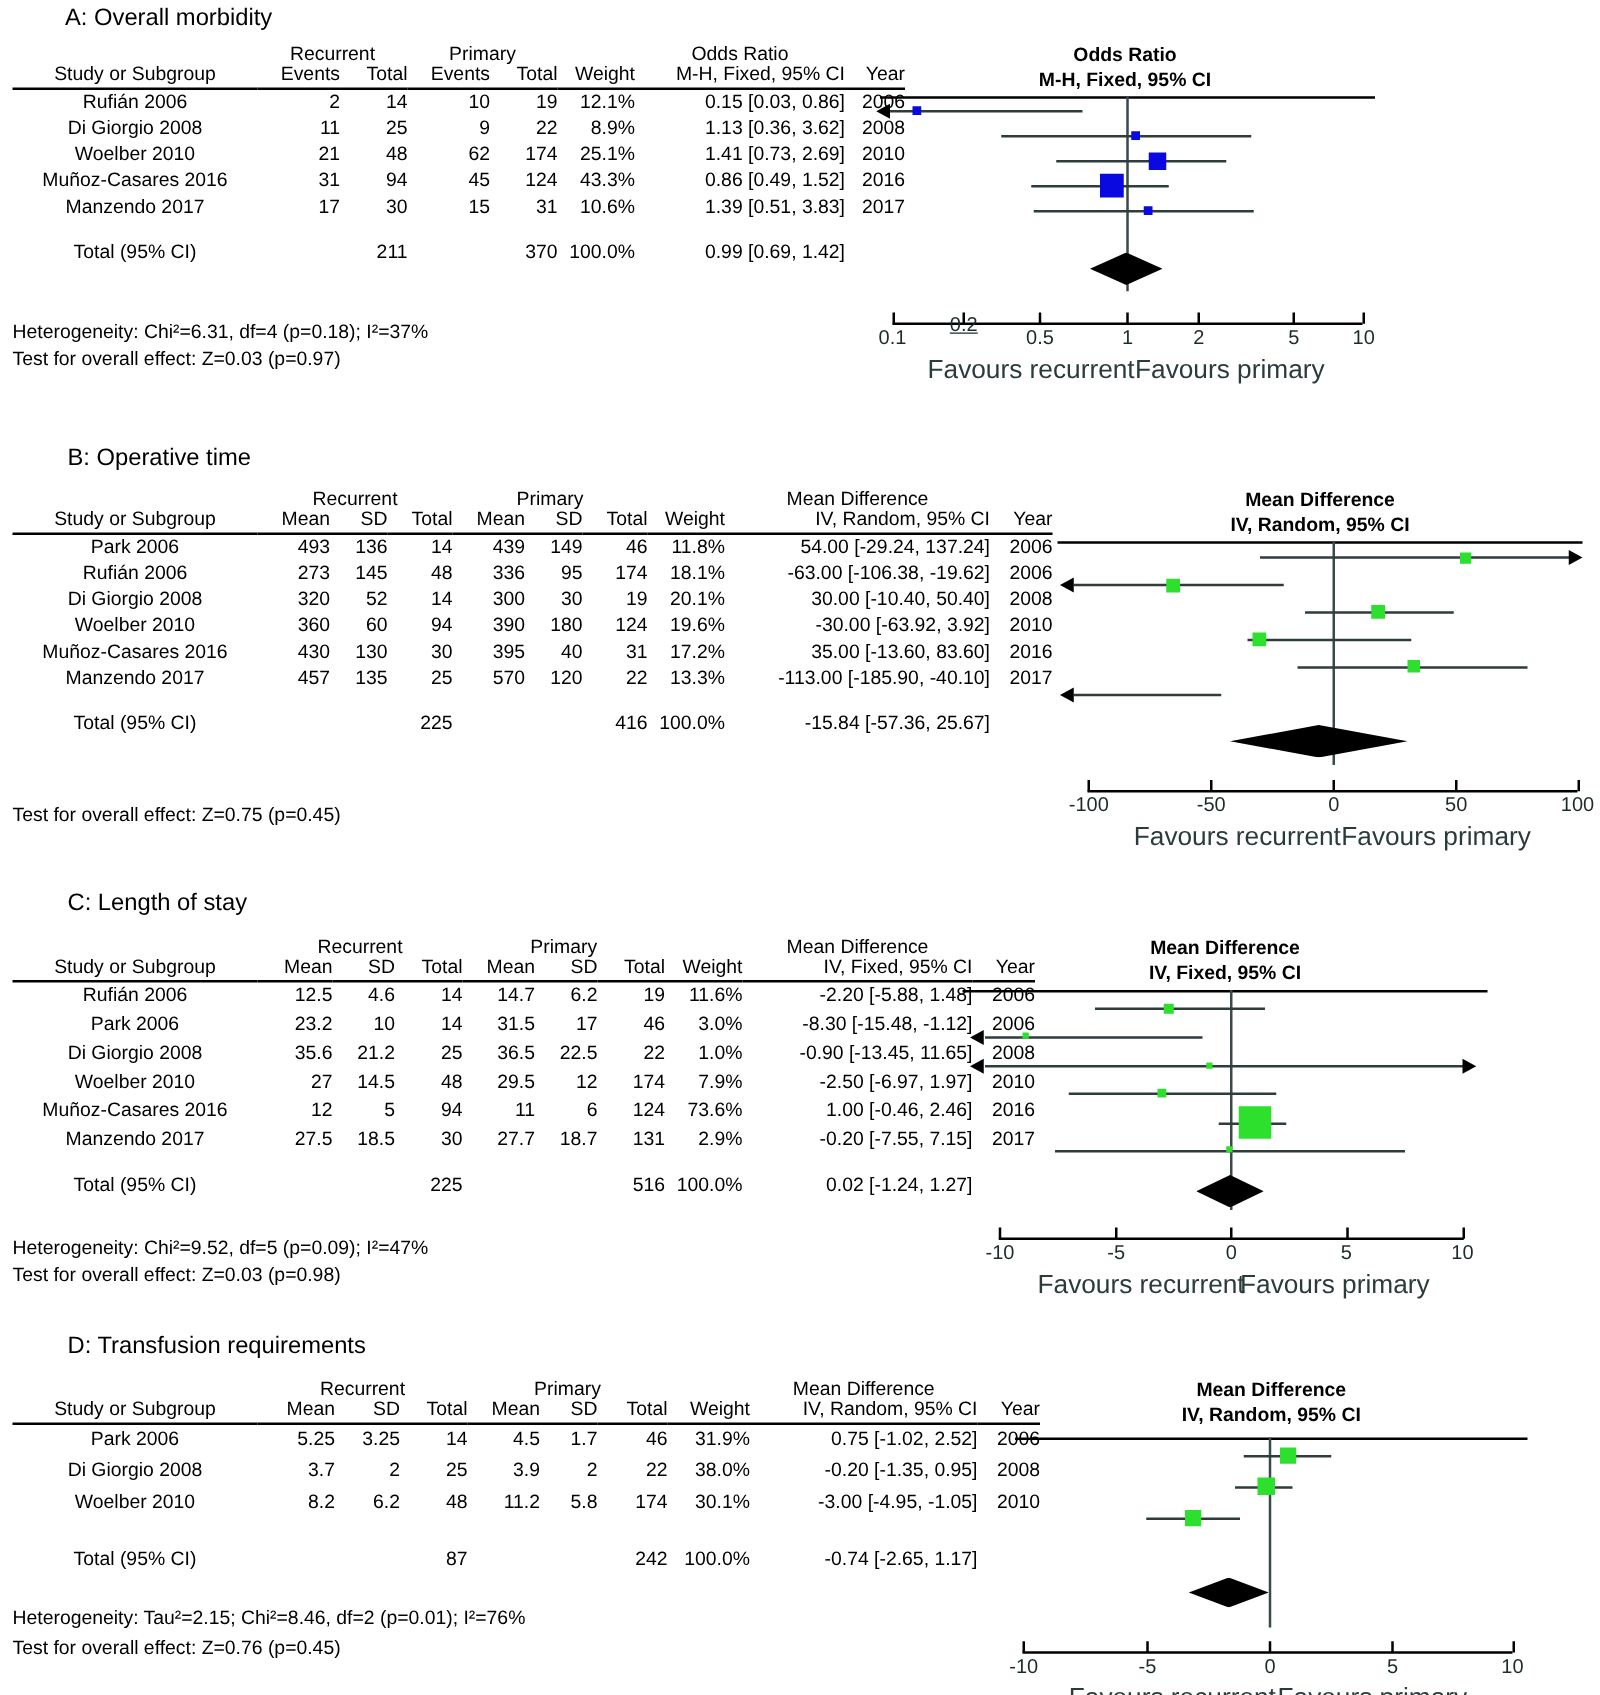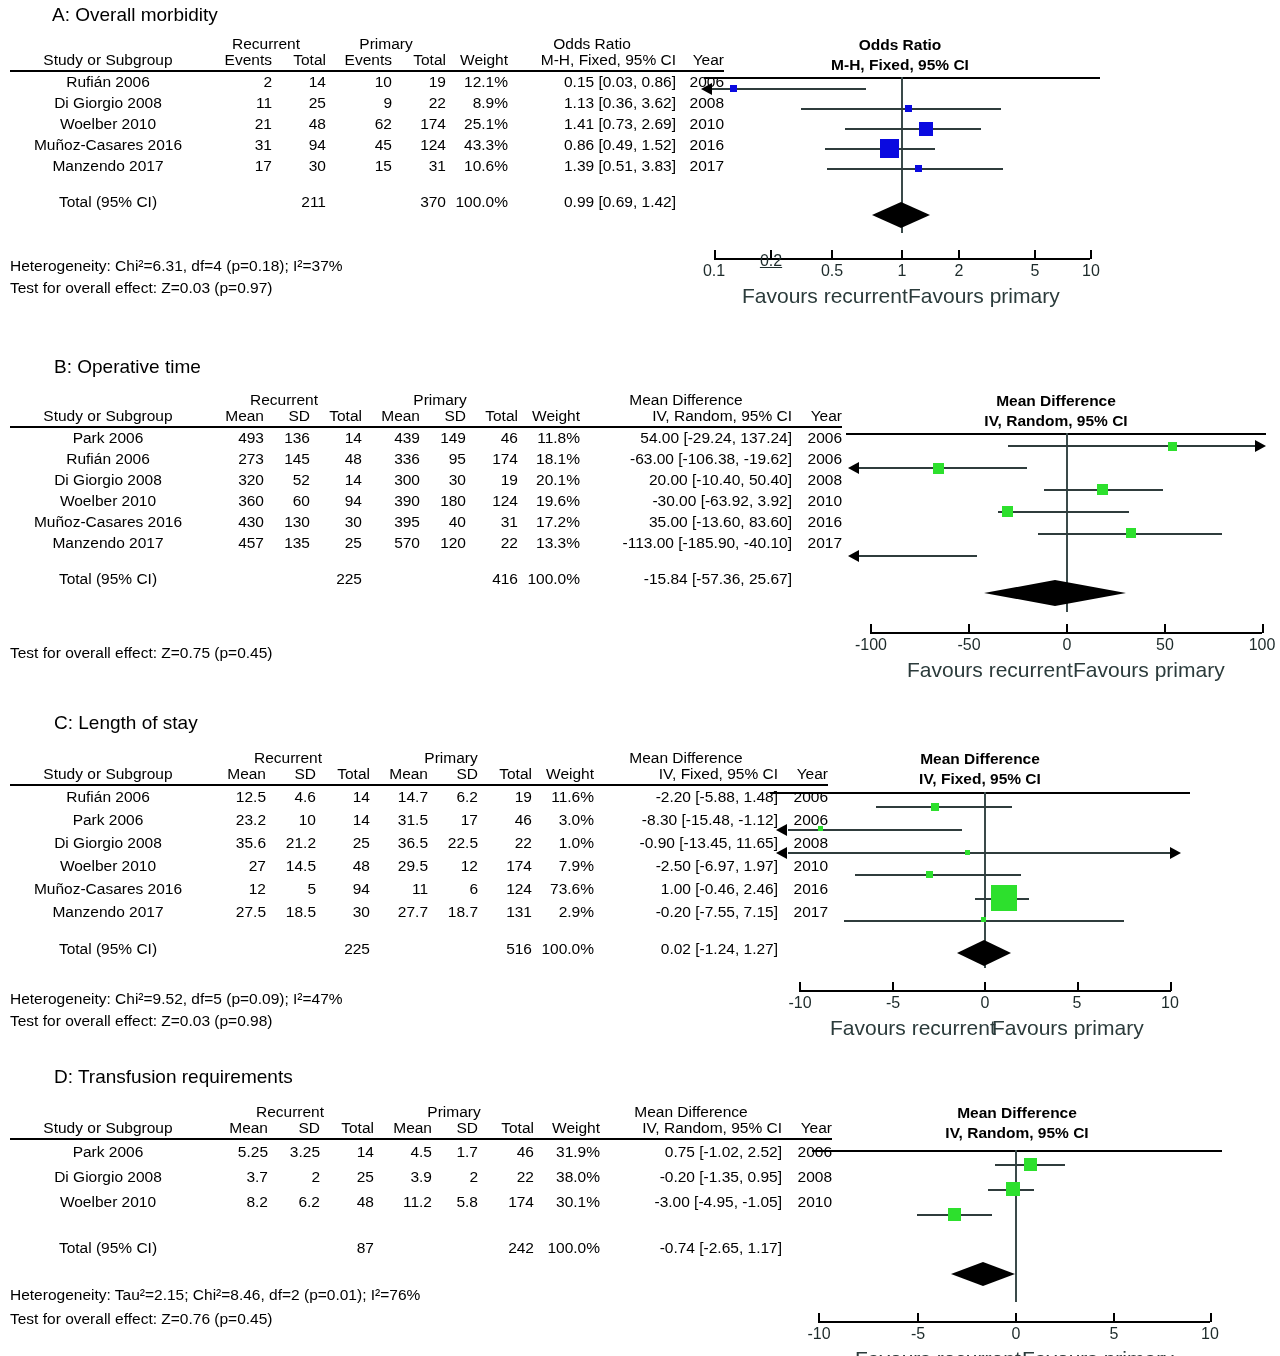--- a/index.html
+++ b/index.html
@@ -234,21 +234,21 @@
     </tr>
     <tr style="height:21px;">
       <td class="lft">Di Giorgio 2008</td>
       <td class="num">320</td>
       <td class="num">52</td>
       <td class="num">14</td>
       <td class="num">300</td>
       <td class="num">30</td>
       <td class="num">19</td>
       <td class="num">20.1%</td>
-      <td class="num">20.00 [-10.40, 50.40]</td>
+      <td class="num">30.00 [-10.40, 50.40]</td>
       <td class="num">2008</td>
     </tr>
     <tr style="height:21px;">
       <td class="lft">Woelber 2010</td>
       <td class="num">360</td>
       <td class="num">60</td>
       <td class="num">94</td>
       <td class="num">390</td>
       <td class="num">180</td>
       <td class="num">124</td>

